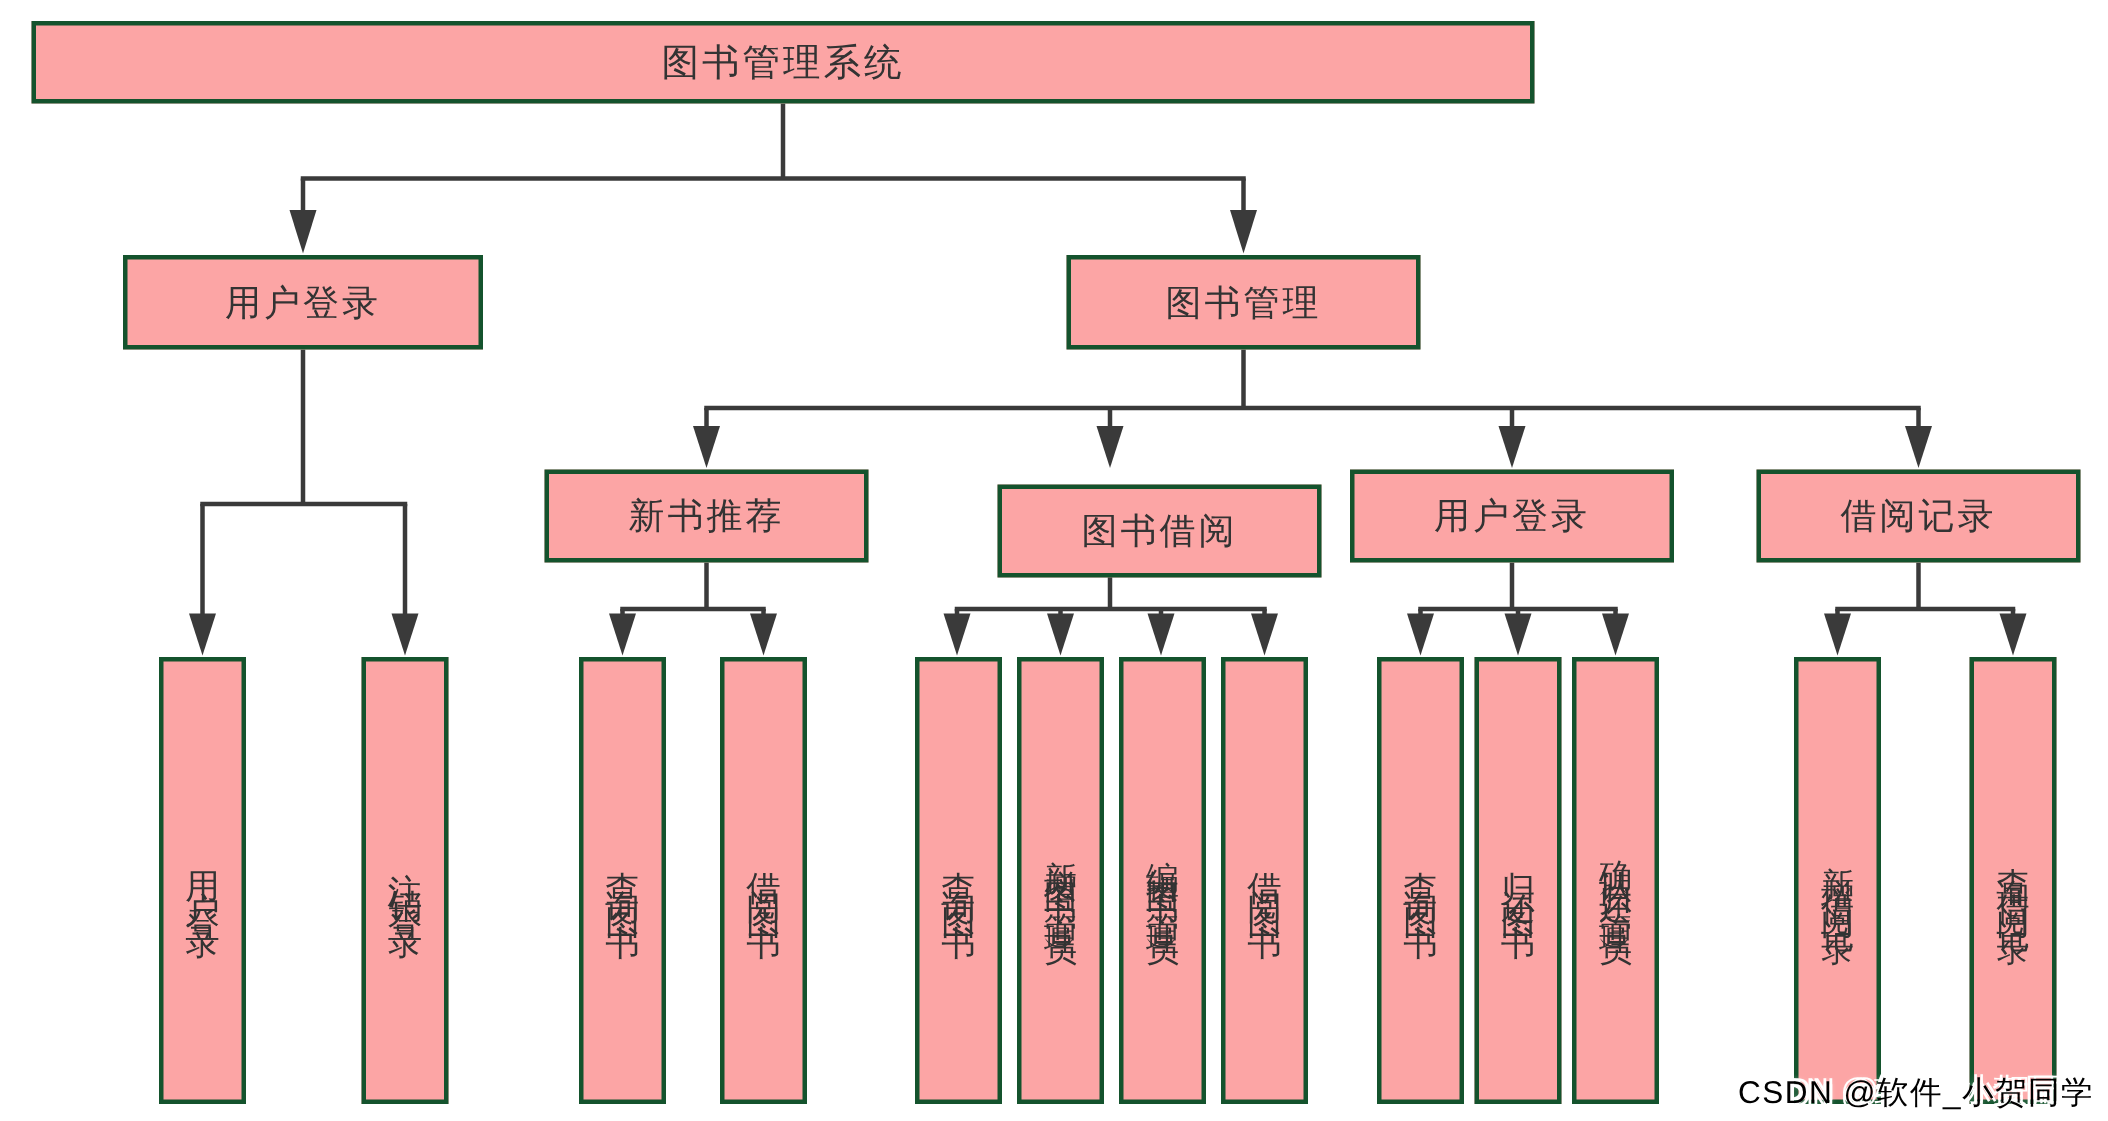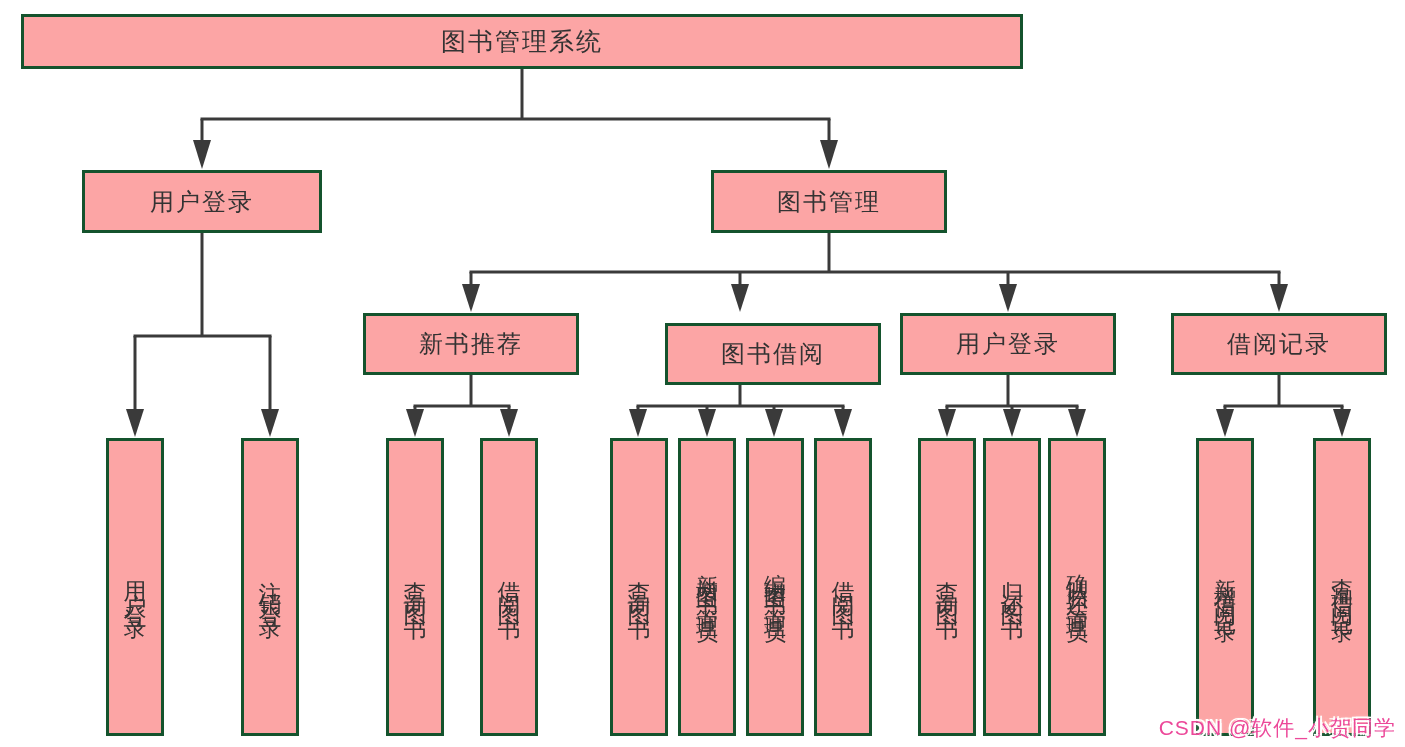--- a/index.html
+++ b/index.html
@@ -38,21 +38,21 @@
   .v4 span { font-size: 23px; letter-spacing: 12px; }
   .v6 span { font-size: 22px; letter-spacing: 9px; }
   .v9 span { font-size: 22px; letter-spacing: 7px; }
   .watermark {
     position: absolute;
     right: 9px;
     bottom: 5px;
     z-index: 5;
     font-size: 21px;
     letter-spacing: 1px;
-    color: #ec4899;
+    color: #000000;
     text-shadow:
       -2px -2px 0 #ffffff, 2px -2px 0 #ffffff,
       -2px  2px 0 #ffffff, 2px  2px 0 #ffffff,
       0 0 4px #ffffff;
     white-space: nowrap;
   }
 </style>
 </head>
 <body>
 

